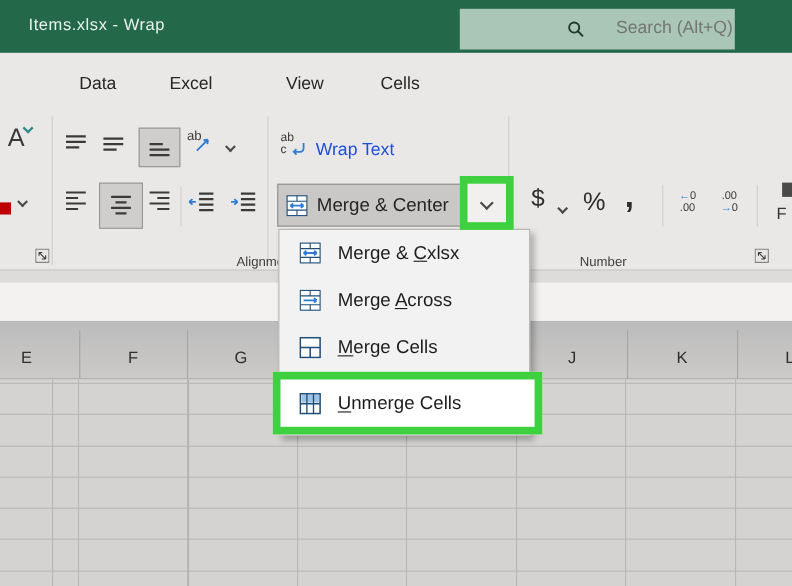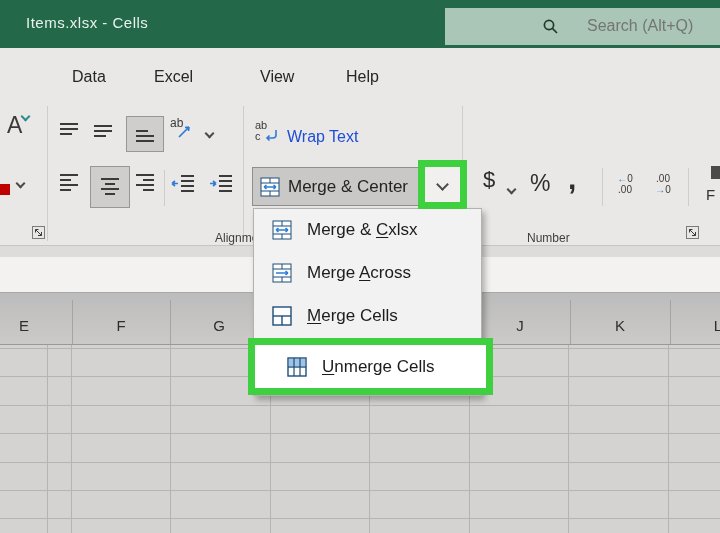--- a/index.html
+++ b/index.html
@@ -2,21 +2,21 @@
 <html><head>
 <meta charset="utf-8">
 <style>
   html,body{margin:0;padding:0;}
   .screen{position:relative;width:720px;height:533px;overflow:hidden;
     font-family:"Liberation Sans",sans-serif;background:#e9e8e7;}
   .abs{position:absolute;}
   
   .titlebar{left:0;top:0;width:720px;height:48px;background:#24684a;}
   .title-text{left:26px;top:14px;font-size:15px;color:#e9f2ec;letter-spacing:.5px;}
-  .searchbox{left:445px;top:8px;width:275px;height:37px;background:#a9c6b6;}
+  .searchbox{left:418px;top:8px;width:250px;height:37px;background:#a9c6b6;}
   .search-txt{left:585px;top:17px;font-size:16px;color:#1e3a2c;background:transparent;border:none;outline:none;width:130px;font-family:"Liberation Sans",sans-serif;}
   
   .tab{top:64px;height:26px;line-height:26px;font-size:16px;color:#262626;margin-left:34px;}
   
   .chev{display:inline-block;width:7px;height:7px;border-right:2px solid #4a4a4a;border-bottom:2px solid #4a4a4a;transform:rotate(45deg);}
   .chev.sm{width:5px;height:5px;}
   .chev.teal{border-color:#2e8b8a;}
   .sel-box{background:#cfcecd;border:1px solid #979695;display:flex;align-items:center;justify-content:center;}
   .vdiv{width:1px;background:#cfcecd;}
   .grp-label{font-size:12px;color:#3f3e3d;}
@@ -39,45 +39,45 @@
     background-position:71px 0,0 3px;}
   
   .menu{left:253px;top:208px;width:229px;height:188px;background:#f1f2f1;border:1px solid #b3b2b1;box-sizing:border-box;box-shadow:3px 4px 6px rgba(0,0,0,.28);z-index:5;}
   .menu-row{position:absolute;left:254px;width:226px;height:43px;display:flex;align-items:center;z-index:6;}
   .menu-row svg{margin-left:18px;}
   .menu-row .mlbl{margin-left:15px;font-size:17px;color:#1c1c1c;}
   .u{text-decoration:underline;text-underline-offset:2px;}
   
   .green-box{border:7px solid #3ed03e;box-sizing:border-box;z-index:9;}
   .gb-chev{left:418px;top:160px;width:49px;height:49px;background:#f1f0ef;display:flex;align-items:center;justify-content:center;}
-  .gb-unmerge{left:248px;top:338px;width:245px;height:57px;background:#ffffff;display:flex;align-items:center;padding-left:15px;}
+  .gb-unmerge{left:248px;top:338px;width:245px;height:57px;background:#ffffff;display:flex;align-items:center;}
   .gb-unmerge svg{margin-left:17px;}
   .gb-unmerge .mlbl{margin-left:15px;font-size:17px;color:#1c1c1c;}
   .icon-lines line{stroke:#3a3a3a;stroke-width:2;}
 </style>
 </head>
 <body>
 
 <div class="screen">
 
   <div class="abs titlebar">
-    <span class="abs title-text">Items.xlsx  -  Cells</span>
+    <span class="abs title-text">Items.xlsx  -  Wrap</span>
     <div class="abs searchbox">
       <svg class="abs" style="left:97px;top:10px;" width="18" height="18" viewBox="0 0 18 18">
         <circle cx="7" cy="7" r="4.6" fill="none" stroke="#21392c" stroke-width="1.7"></circle>
         <line x1="10.4" y1="10.4" x2="15" y2="15" stroke="#21392c" stroke-width="1.7"></line>
       </svg>
       <input class="abs search-txt" style="left: 140px; top: 8px;" placeholder="Search (Alt+Q)">
     </div>
   </div>
 
   <span class="abs tab" style="left:38px;">Data</span>
   <span class="abs tab" style="left:120px;">Excel</span>
   <span class="abs tab" style="left:226px;text-align:right;">View</span>
-  <span class="abs tab" style="left:312px;">Help</span>
+  <span class="abs tab" style="left:312px;">Cells</span>
 
   <span class="abs" style="left:7px;top:112px;font-size:23px;color:#3a3a3a;">A</span>
   <span class="abs chev sm teal" style="left:22px;top:113px;"></span>
   <div class="abs" style="left:0;top:184px;width:10px;height:11px;background:#c00000;"></div>
   <span class="abs chev sm" style="left:17px;top:180px;"></span>
   <div class="abs vdiv" style="left:47px;top:106px;height:135px;"></div>
   <svg class="abs" style="left:32px;top:226px;" width="13" height="13" viewBox="0 0 13 13">
     <rect x="0.5" y="0.5" width="12" height="12" fill="#e8e7e6" stroke="#7c7b7a"></rect>
     <path d="M3.5 3.5 h3 M3.5 3.5 v3 M3.5 3.5 l6 6 M9.5 9.5 h-3.5 M9.5 9.5 v-3.5" stroke="#3a3a3a" fill="none"></path>
   </svg>

